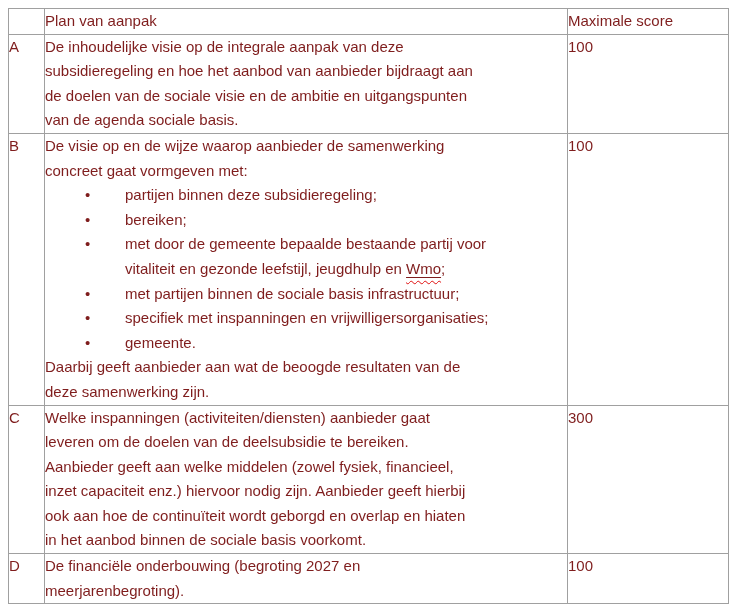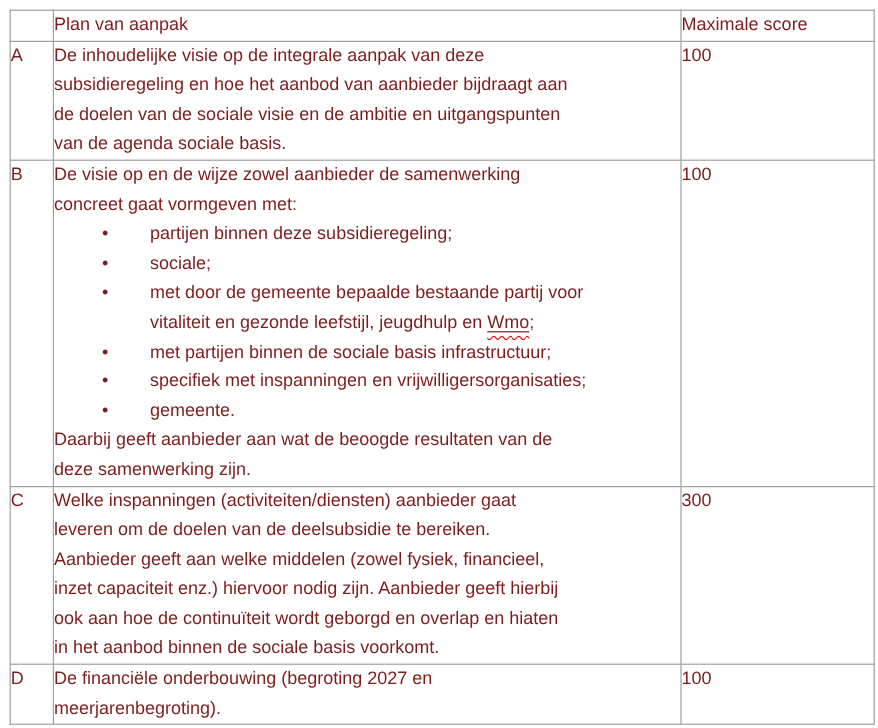--- a/index.html
+++ b/index.html
@@ -86,29 +86,29 @@
             <div class="para">De inhoudelijke visie op de integrale aanpak van deze
 subsidieregeling en hoe het aanbod van aanbieder bijdraagt aan
 de doelen van de sociale visie en de ambitie en uitgangspunten
 van de agenda sociale basis.</div>
           </td>
           <td class="cell-score">100</td>
         </tr>
         <tr>
           <td class="cell-id">B</td>
           <td class="cell-plan">
-            <div class="para">De visie op en de wijze zowel aanbieder de samenwerking
+            <div class="para">De visie op en de wijze waarop aanbieder de samenwerking
 concreet gaat vormgeven met:</div>
             <div class="bullet">
               <span class="dot">•</span>
               <span class="btext">partijen binnen deze subsidieregeling;</span>
             </div>
             <div class="bullet">
               <span class="dot">•</span>
-              <span class="btext">sociale;</span>
+              <span class="btext">bereiken;</span>
             </div>
             <div class="bullet">
               <span class="dot">•</span>
               <span class="btext">met door de gemeente bepaalde bestaande partij voor
 vitaliteit en gezonde leefstijl, jeugdhulp en <span class="squiggle"><span class="wordline">Wmo</span></span>;</span>
             </div>
             <div class="bullet">
               <span class="dot">•</span>
               <span class="btext">met partijen binnen de sociale basis infrastructuur;</span>
             </div>

